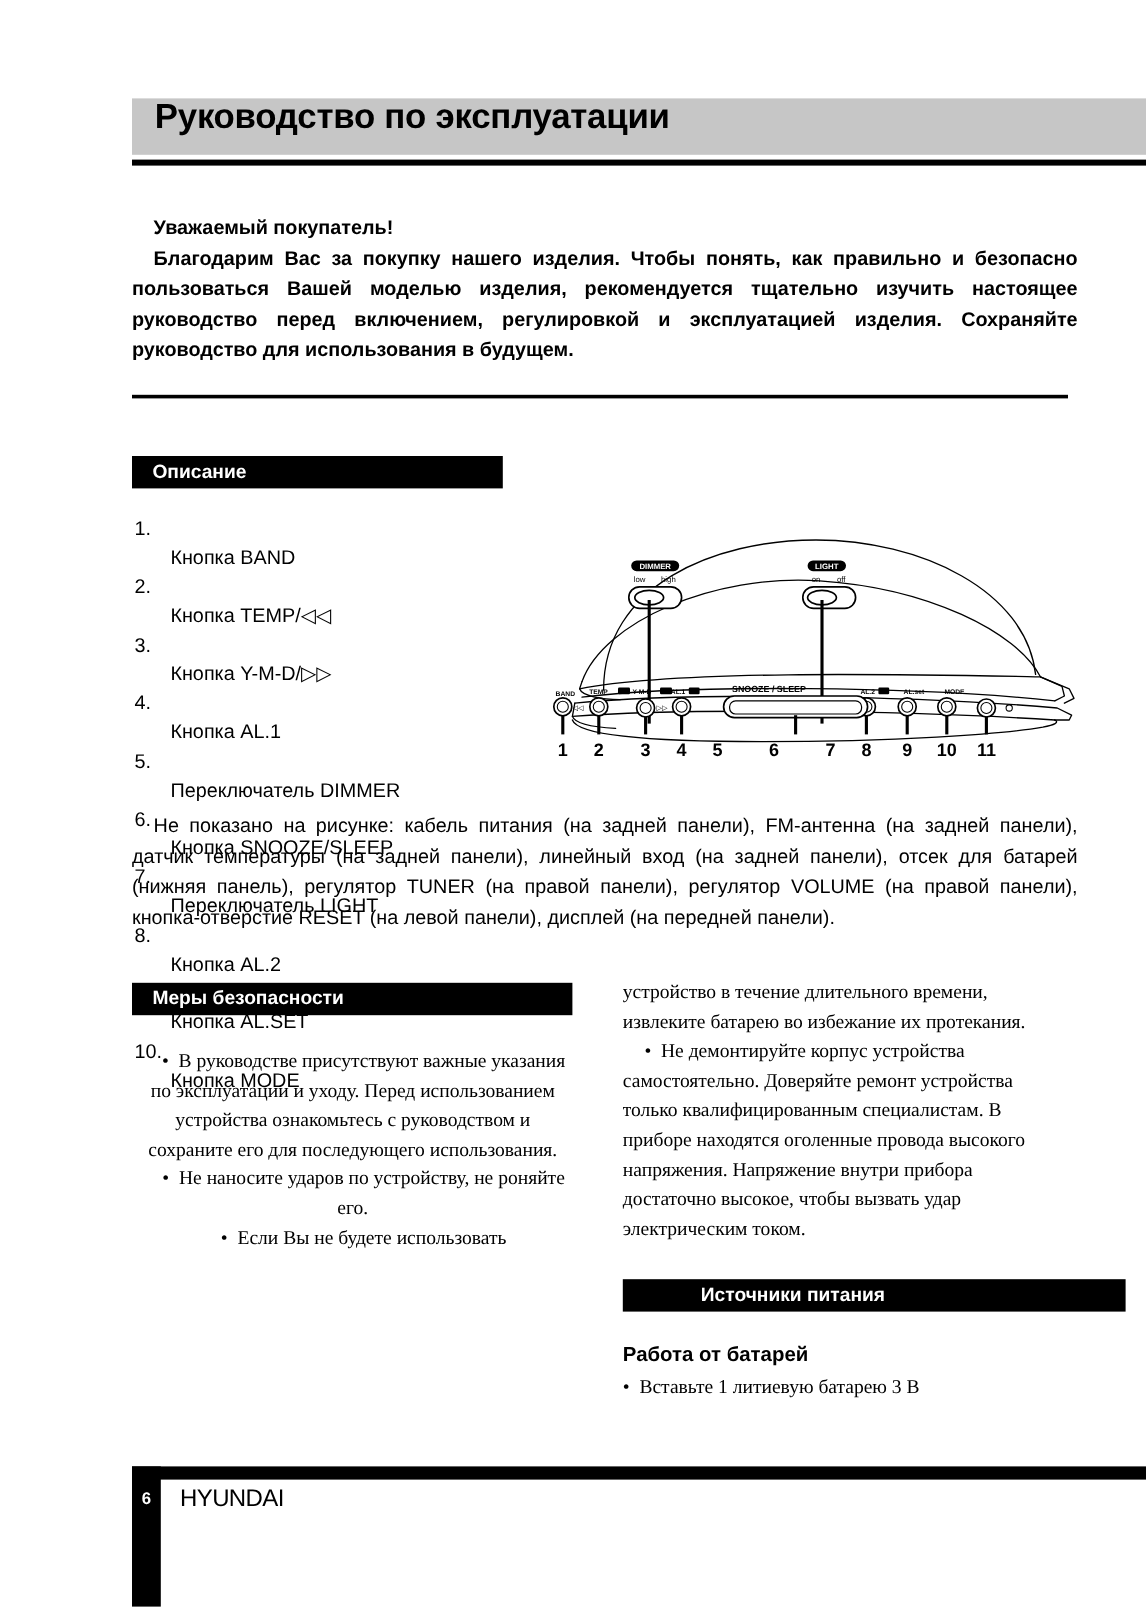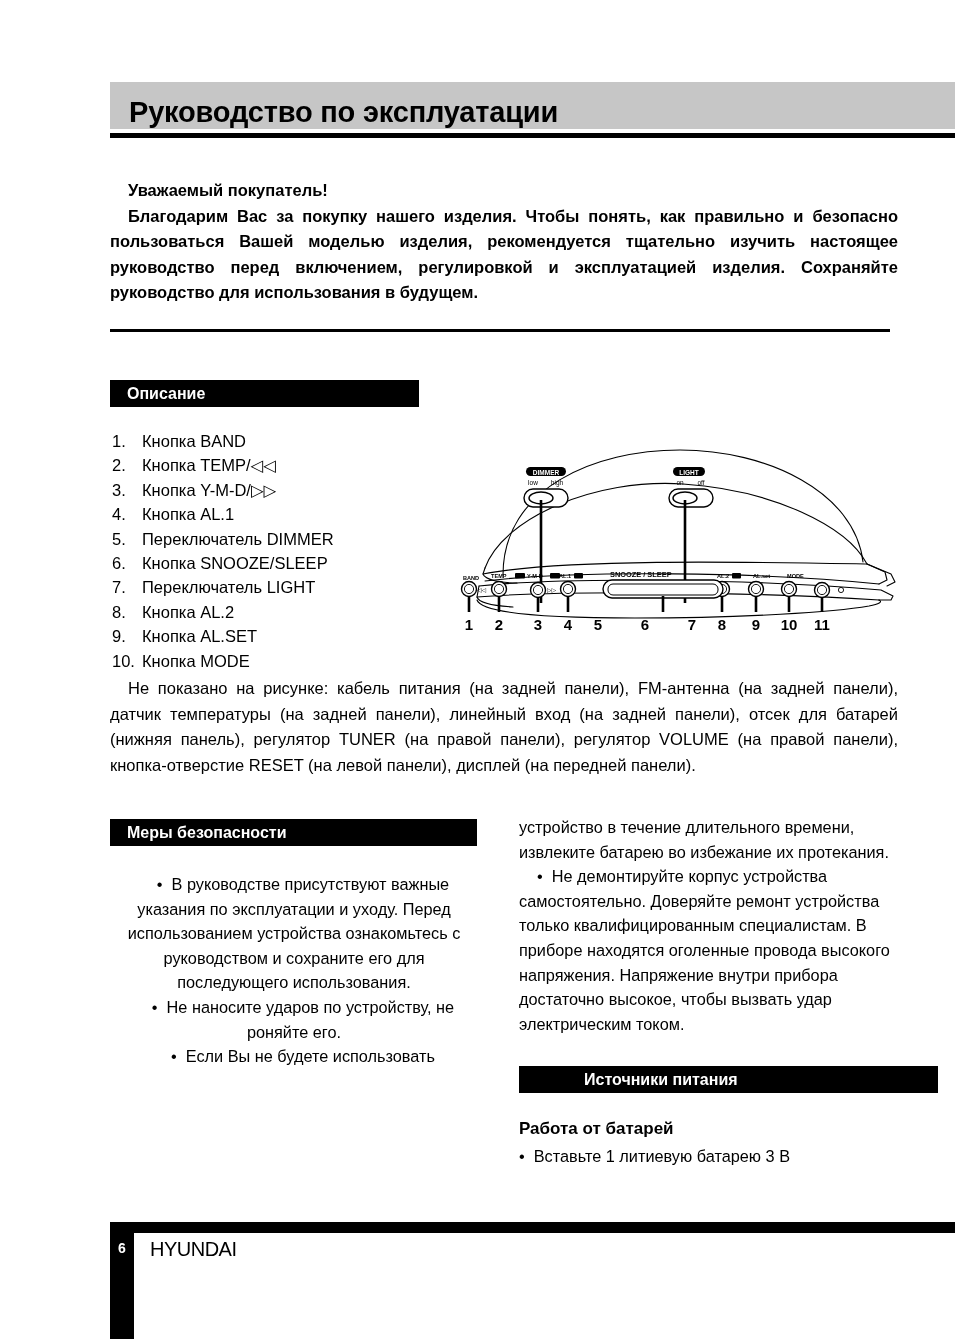--- a/index.html
+++ b/index.html
@@ -18,21 +18,21 @@
 
   
   #title-band {
     position: absolute;
     left: 110px;
     top: 82px;
     width: 845px;
     height: 47px;
     background: #c6c6c6;
     display: flex;
-    align-items: flex-end;
+    align-items: flex-start;
   }
   #title-band .title-text {
     font-size: 29px;
     font-weight: bold;
     padding-left: 19px;
     letter-spacing: -0.2px;
   }
   #title-rule {
     position: absolute;
     left: 110px;
@@ -88,21 +88,21 @@
     top: 429px;
     width: 330px;
     font-size: 16.5px;
     line-height: 24.4px;
     list-style: none;
     margin: 0;
     padding: 0;
   }
   #feature-list li { display: flex; }
   #feature-list .num { width: 30px; flex: 0 0 30px; }
-  #feature-list .lbl { white-space: nowrap; }
+  #feature-list .lbl { white-space: nowrap; margin-top: 24px; }
 
   
   #device-figure {
     position: absolute;
     left: 455px;
     top: 440px;
     width: 450px;
     height: 195px;
   }
   #device-figure svg { display: block; }
@@ -124,21 +124,21 @@
   .col-text {
     position: absolute;
     font-size: 16.3px;
     line-height: 24.6px;
     text-align: left;
   }
   #safety-col-left  { left: 110px; top: 872px;  width: 368px; text-align: center; }
   #safety-col-right { left: 519px; top: 815px;  width: 372px; }
   #power-col        { left: 519px; top: 1117px; width: 372px; }
 
-  .col-text p { margin: 0; }
+  .col-text p { margin: 0; font-family: Liberation Serif, serif; }
   .col-text p.bullet { text-indent: 18px; }
   .col-text p.bullet::before { content: "\2022\00a0\00a0"; }
 
   #power-col h3 {
     margin: 0 0 2px 0;
     font-size: 17px;
     font-weight: bold;
   }
   #power-col p.bullet { text-indent: 0; }
 

